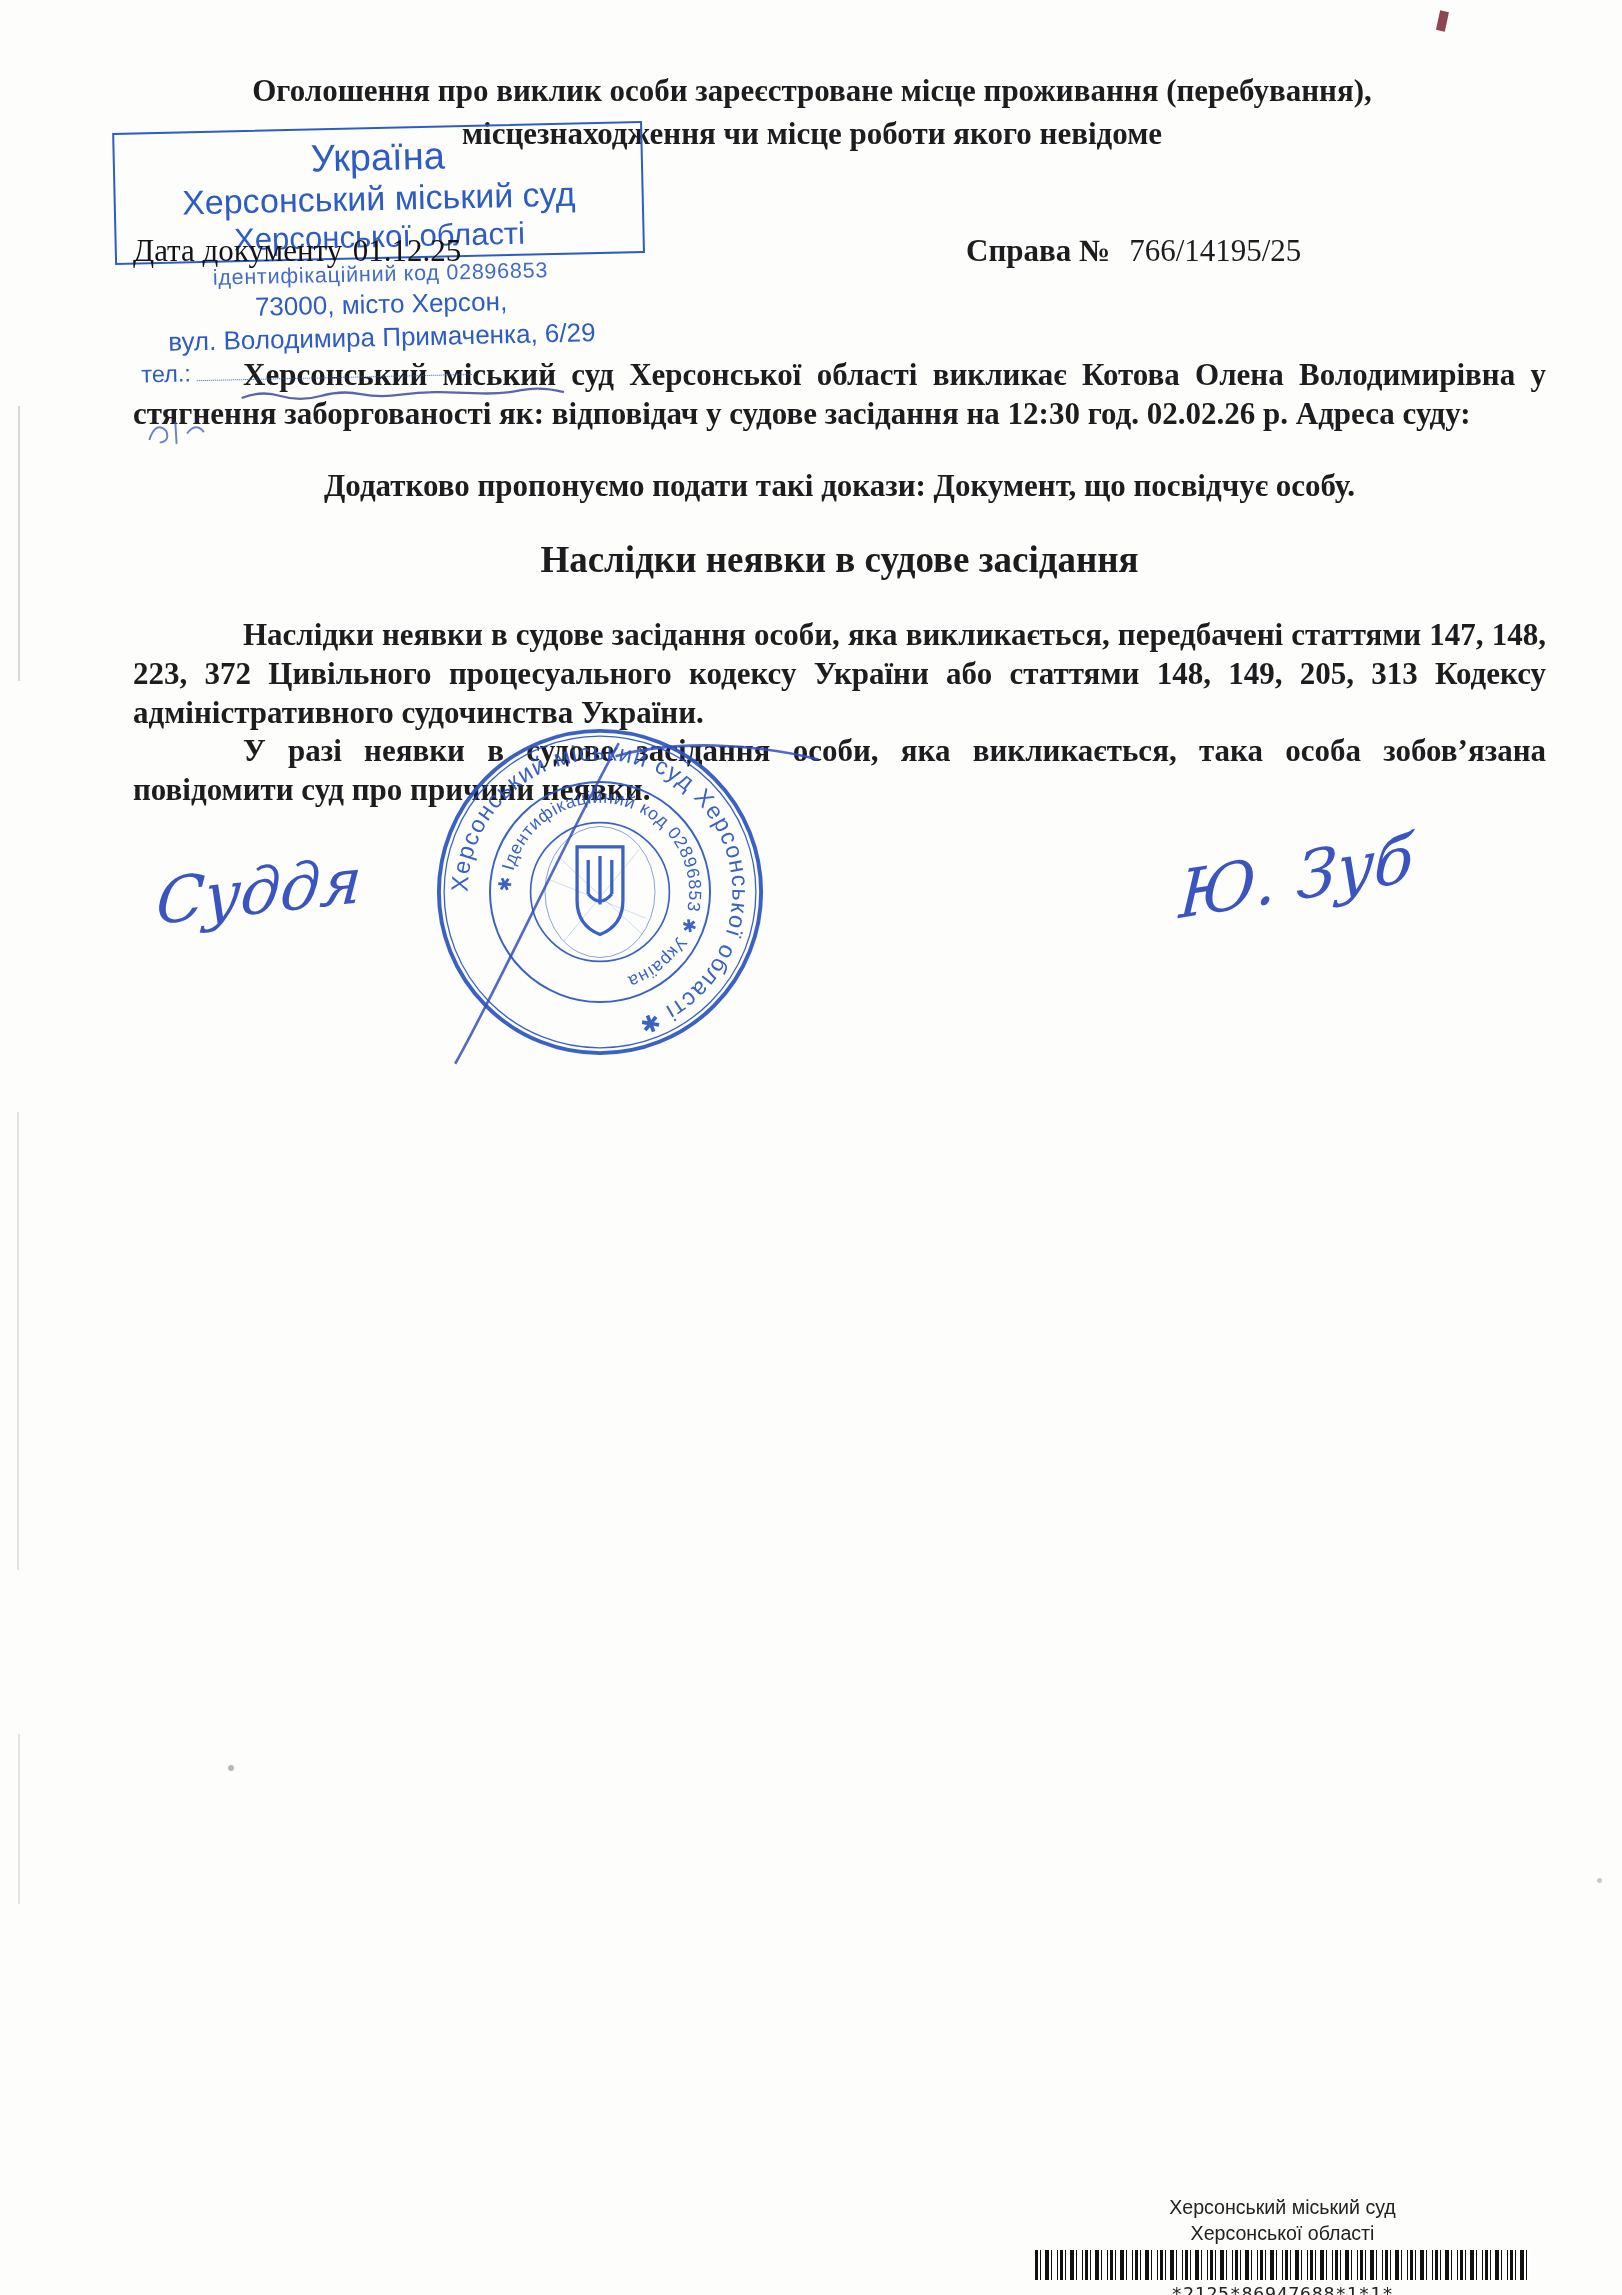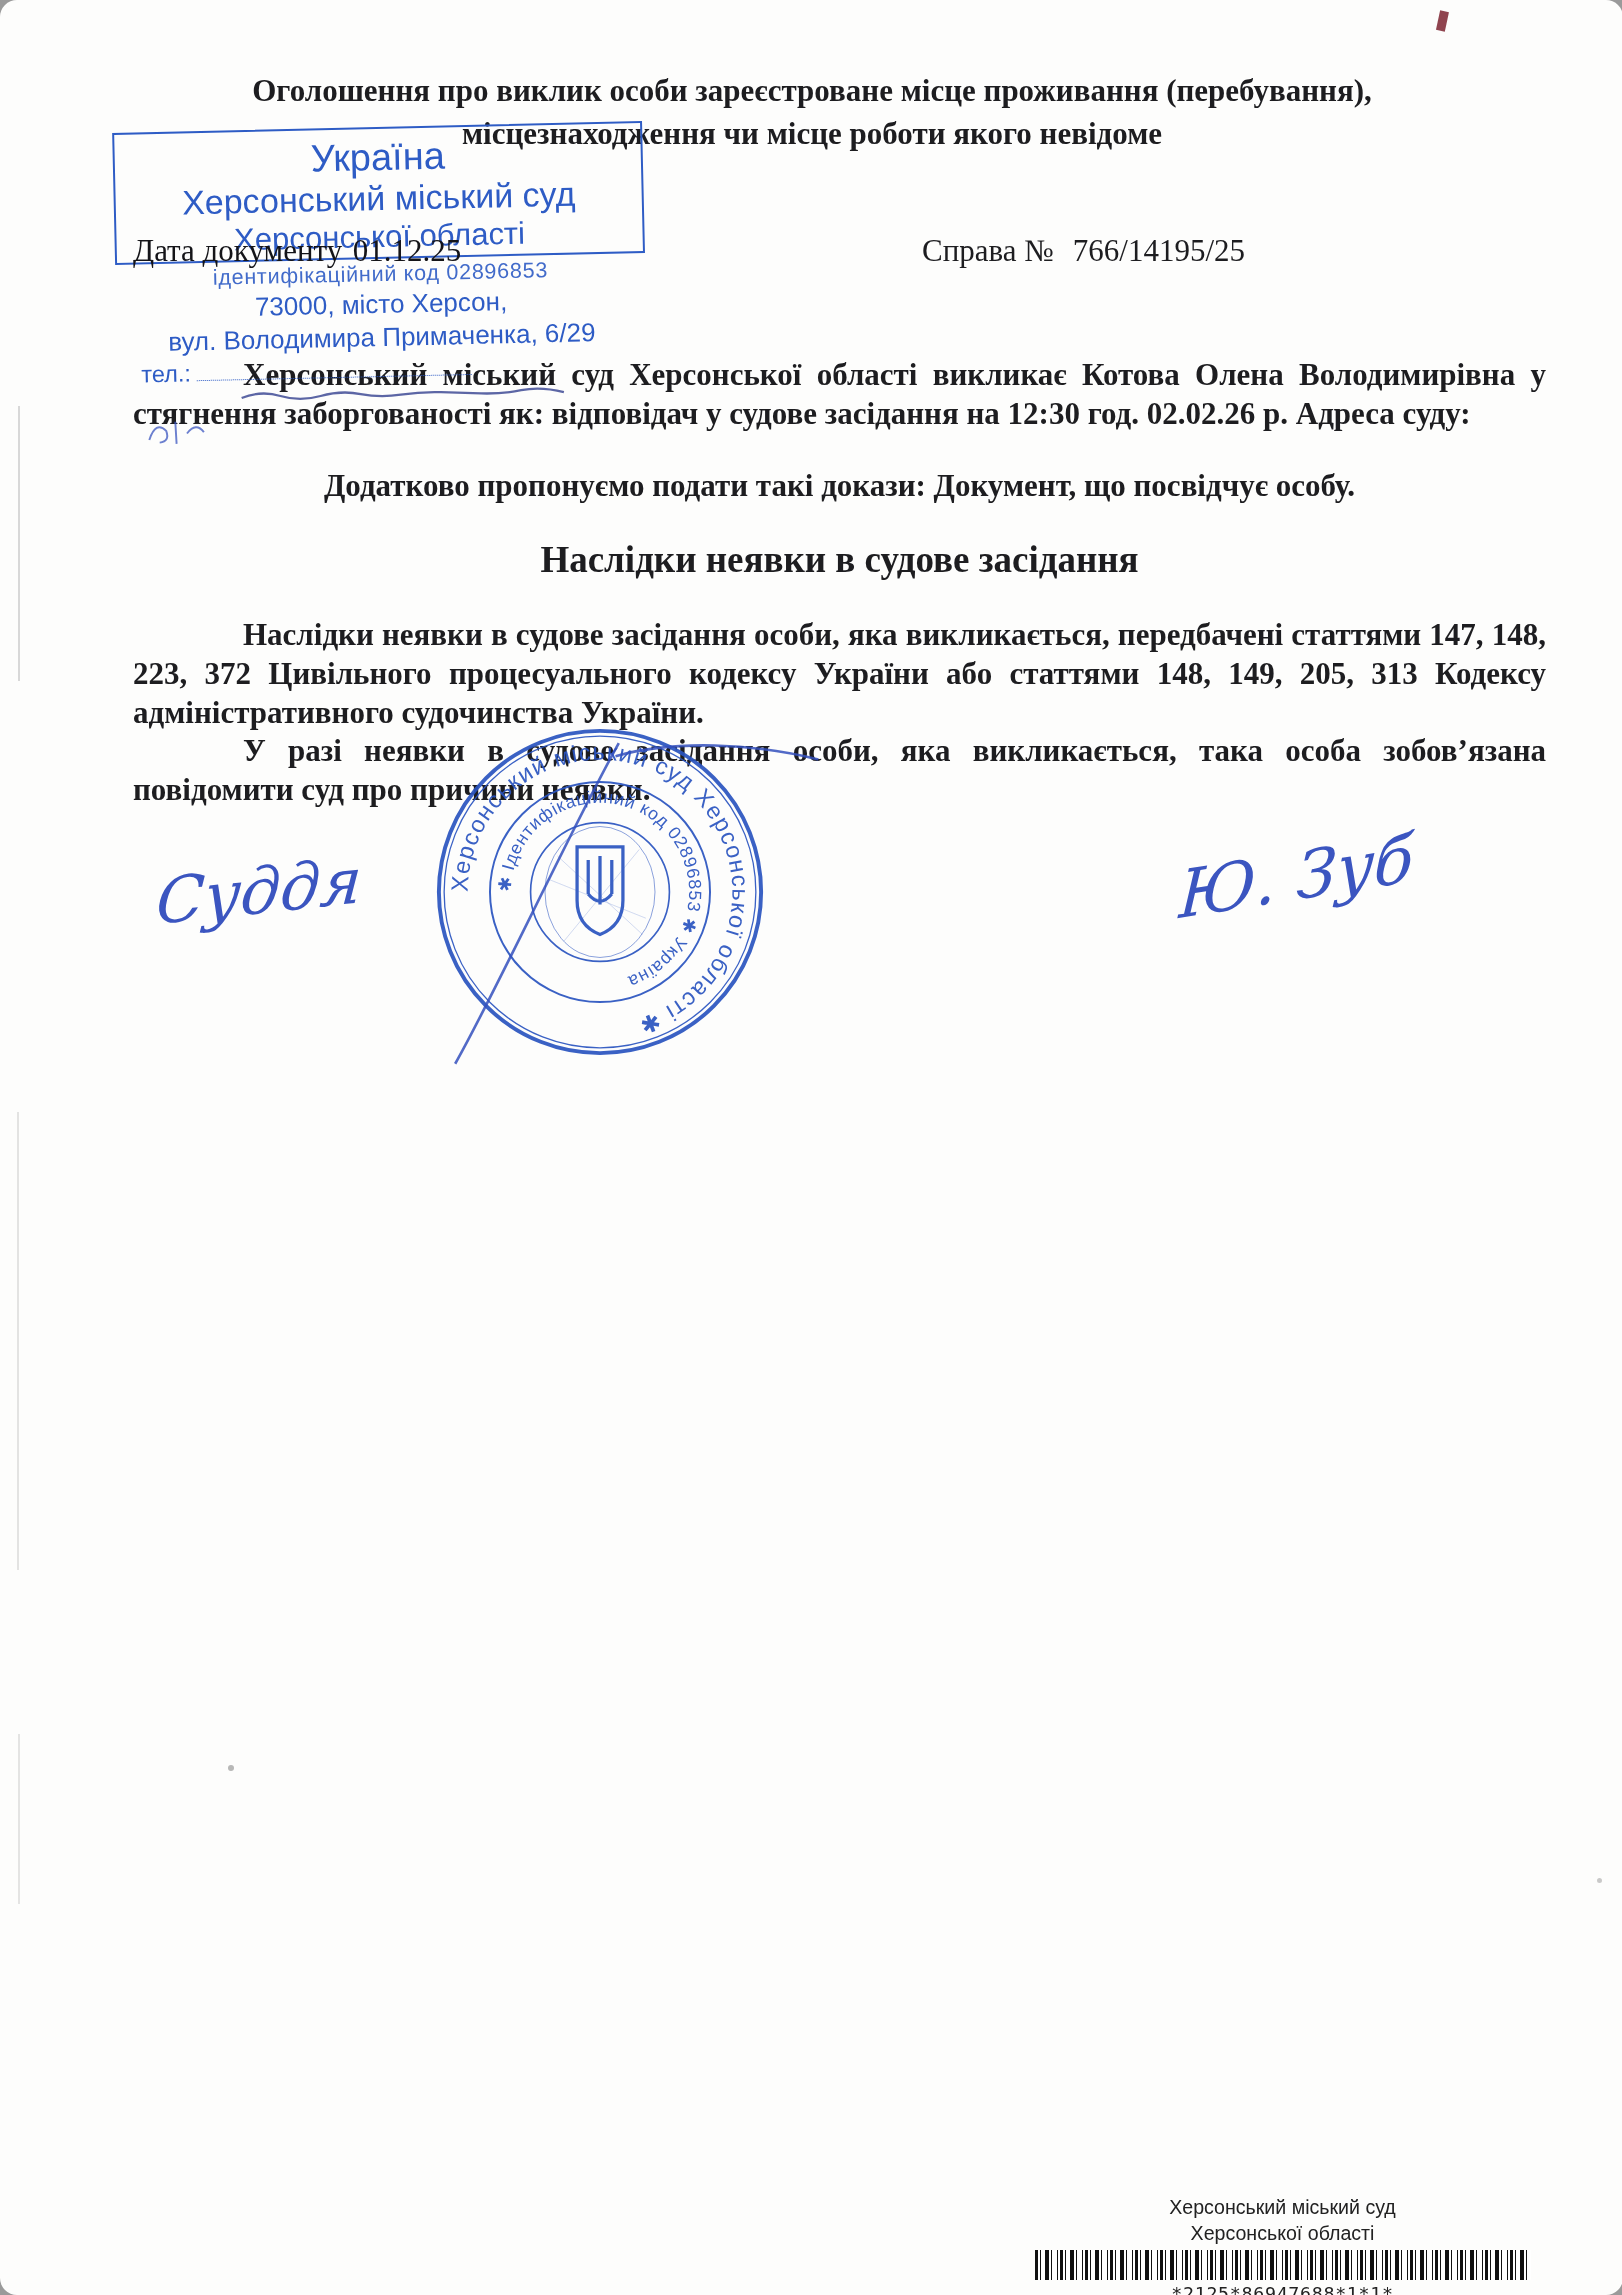--- a/index.html
+++ b/index.html
@@ -1,20 +1,20 @@
 <!DOCTYPE html>
 <html style="font-size:10.5px"><head>
 <meta charset="utf-8">
 <style>
   * { margin:0; padding:0; box-sizing:border-box; }
   html,body { background:#9a9a9a; }
   .page {
     position:relative; width:1623px; height:2295px; margin:0 auto;
     background:#fdfdfc; overflow:hidden;
-    font-family:"Liberation Serif", serif; color:#1d1d20;border-radius:17px;
+    font-family:"Liberation Serif", serif; color:#1d1d20;
   }
 
   
   .doc-title {
     position:absolute; top:69px; left:164px; width:1296px;
     text-align:center; font-weight:bold; font-size:31px; line-height:43px;
   }
 
   
   .stamp {
@@ -32,21 +32,21 @@
   .stamp-phone .phone-line {
     display:inline-block; width:275px; border-bottom:1.3px dotted #2e5cc5; height:19.6px;
     margin-left:5.2px; vertical-align:baseline;
   }
 
   
   .meta-row { position:absolute; top:233px; left:133px; width:1413px; font-size:31px; z-index:2; }
   .date-line { position:absolute; left:0; top:0; font-weight:normal; color:#141418; }
   .date-line .val { margin-left:10.5px; }
   .case-line { position:absolute; left:789px; top:0; }
-  .case-line .lbl { font-weight:normal; }
+  .case-line .lbl { font-weight:bold;margin-left:44px; }
   .case-line .val { margin-left:19px; }
 
   
   .para {
     position:absolute; left:133px; width:1413px;
     font-size:31px; line-height:39px; text-align:justify;font-weight:bold;
   }
   .indent { text-indent:110px; }
   .p-summons     { top:355px; }
   .p-evidence    { top:466px; text-align:center; }

